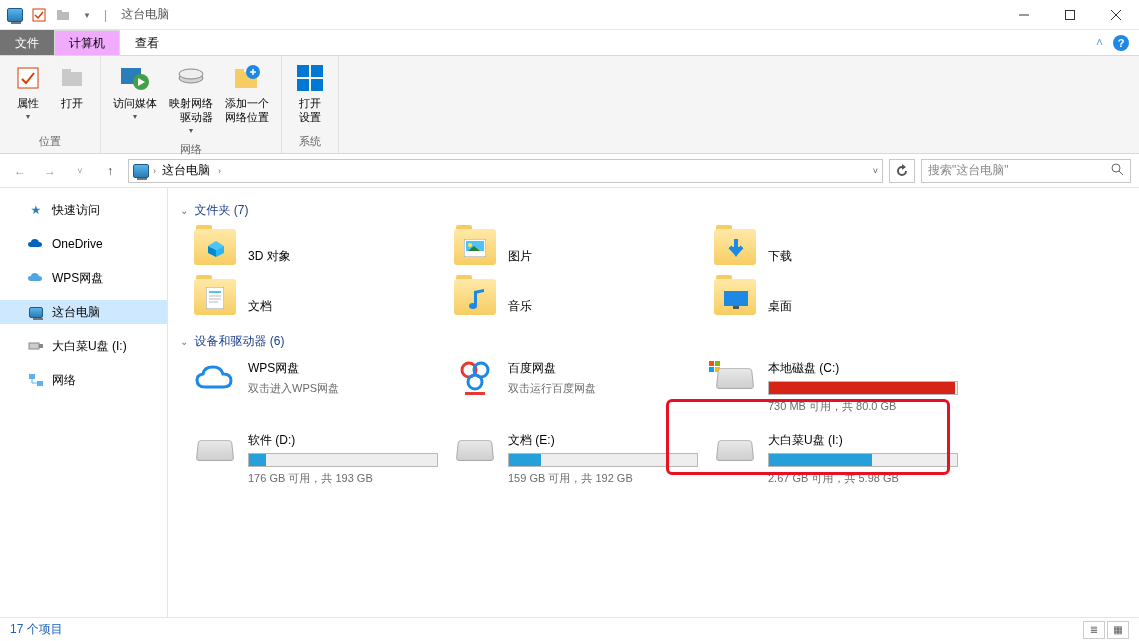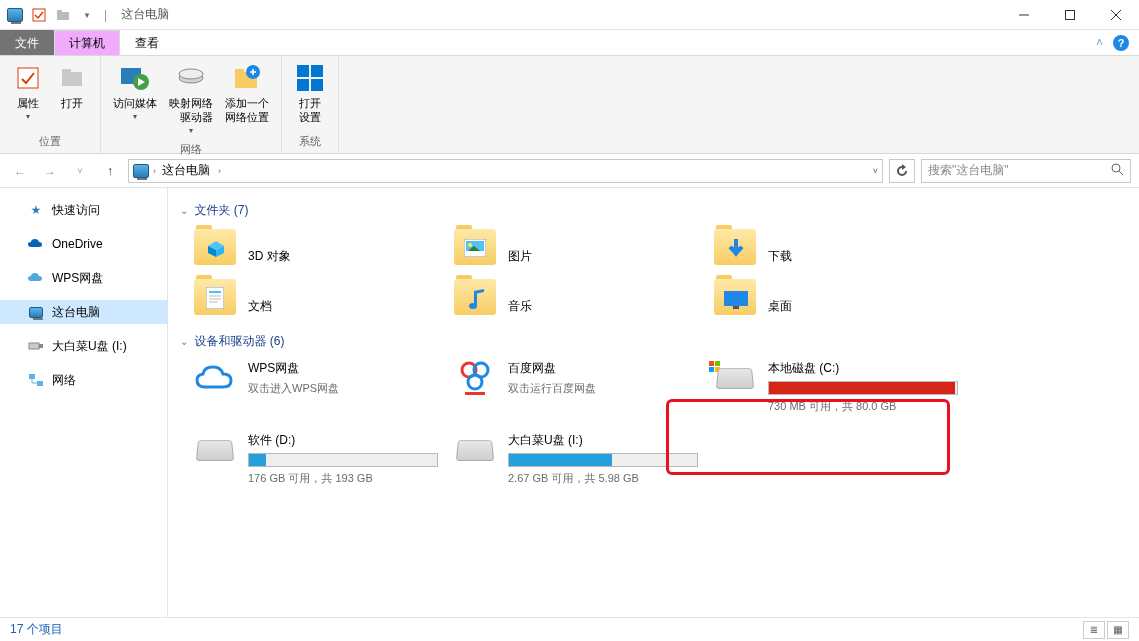--- a/index.html
+++ b/index.html
@@ -451,20 +451,32 @@
               <div class="drive-bar-fill" style="width:9%;"></div>
             </div>
             <div class="drive-sub">176 GB 可用，共 193 GB</div>
           </div>
       </div>
       <div class="drive-item">
         <div class="drive-ic">
             <div class="drive-hdd"></div>
           </div>
         <div class="drive-body">
+            <div class="drive-title">文档 (E:)</div>
+            <div class="drive-bar">
+              <div class="drive-bar-fill" style="width:17%;"></div>
+            </div>
+            <div class="drive-sub">159 GB 可用，共 192 GB</div>
+          </div>
+      </div>
+      <div class="drive-item">
+        <div class="drive-ic">
+            <div class="drive-hdd"></div>
+          </div>
+        <div class="drive-body">
             <div class="drive-title">大白菜U盘 (I:)</div>
             <div class="drive-bar">
               <div class="drive-bar-fill" style="width:55%;"></div>
             </div>
             <div class="drive-sub">2.67 GB 可用，共 5.98 GB</div>
           </div>
       </div>
     </div>
 
     <div class="highlight-box" style="left:498px; top:211px; width:284px; height:76px;"></div>

